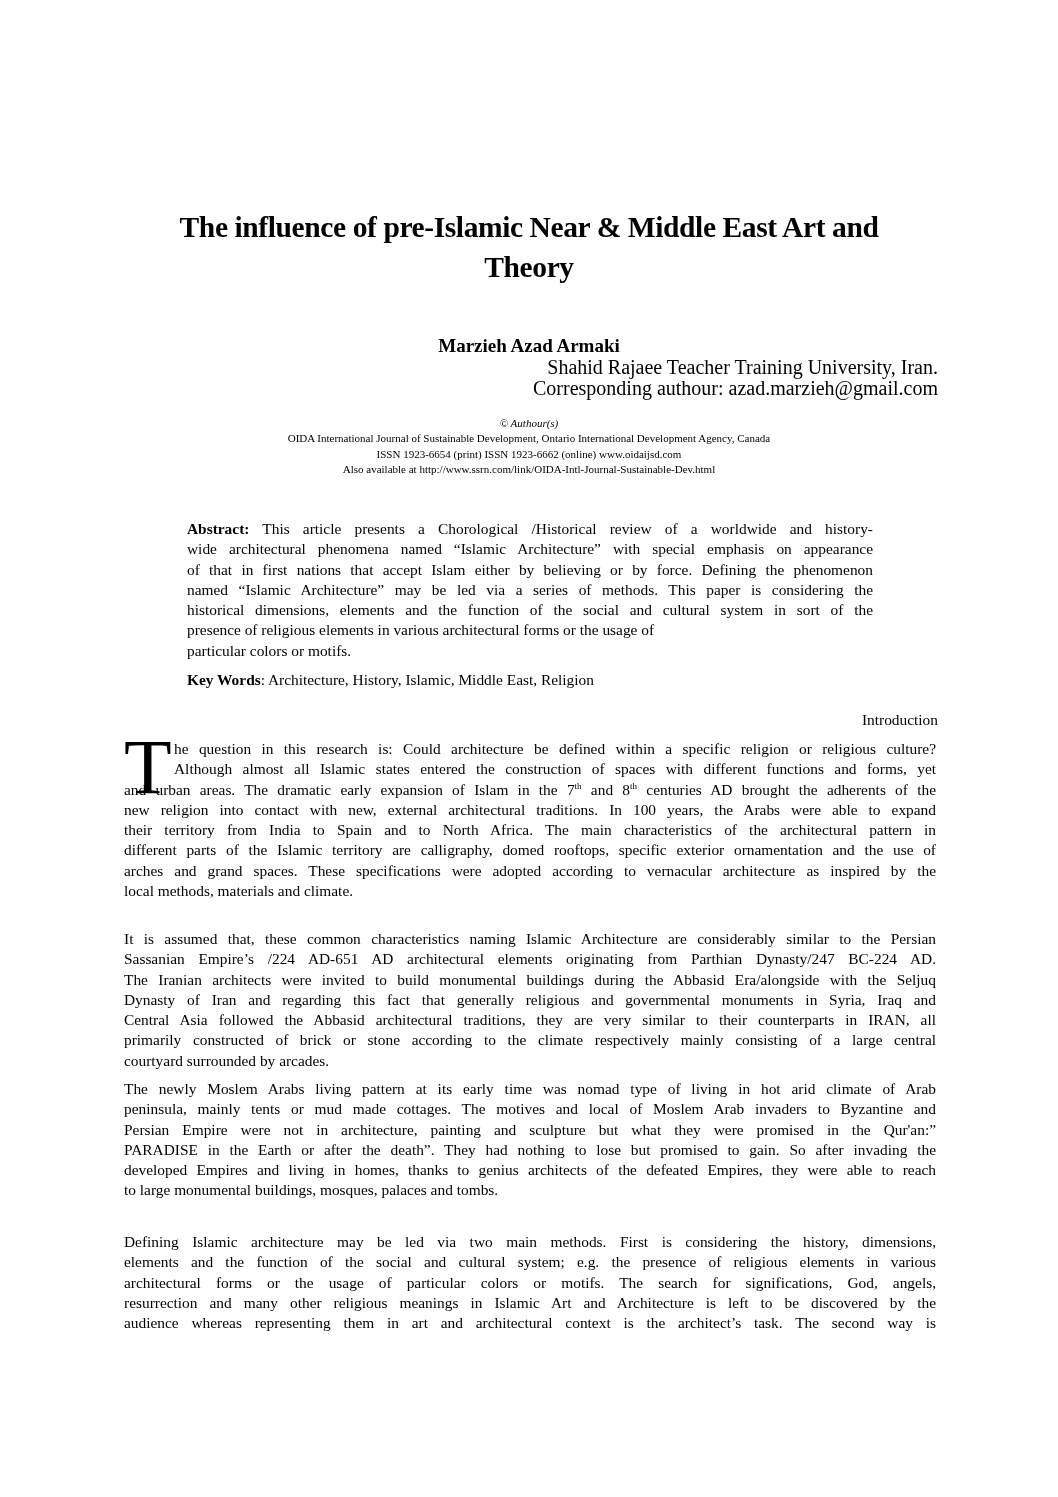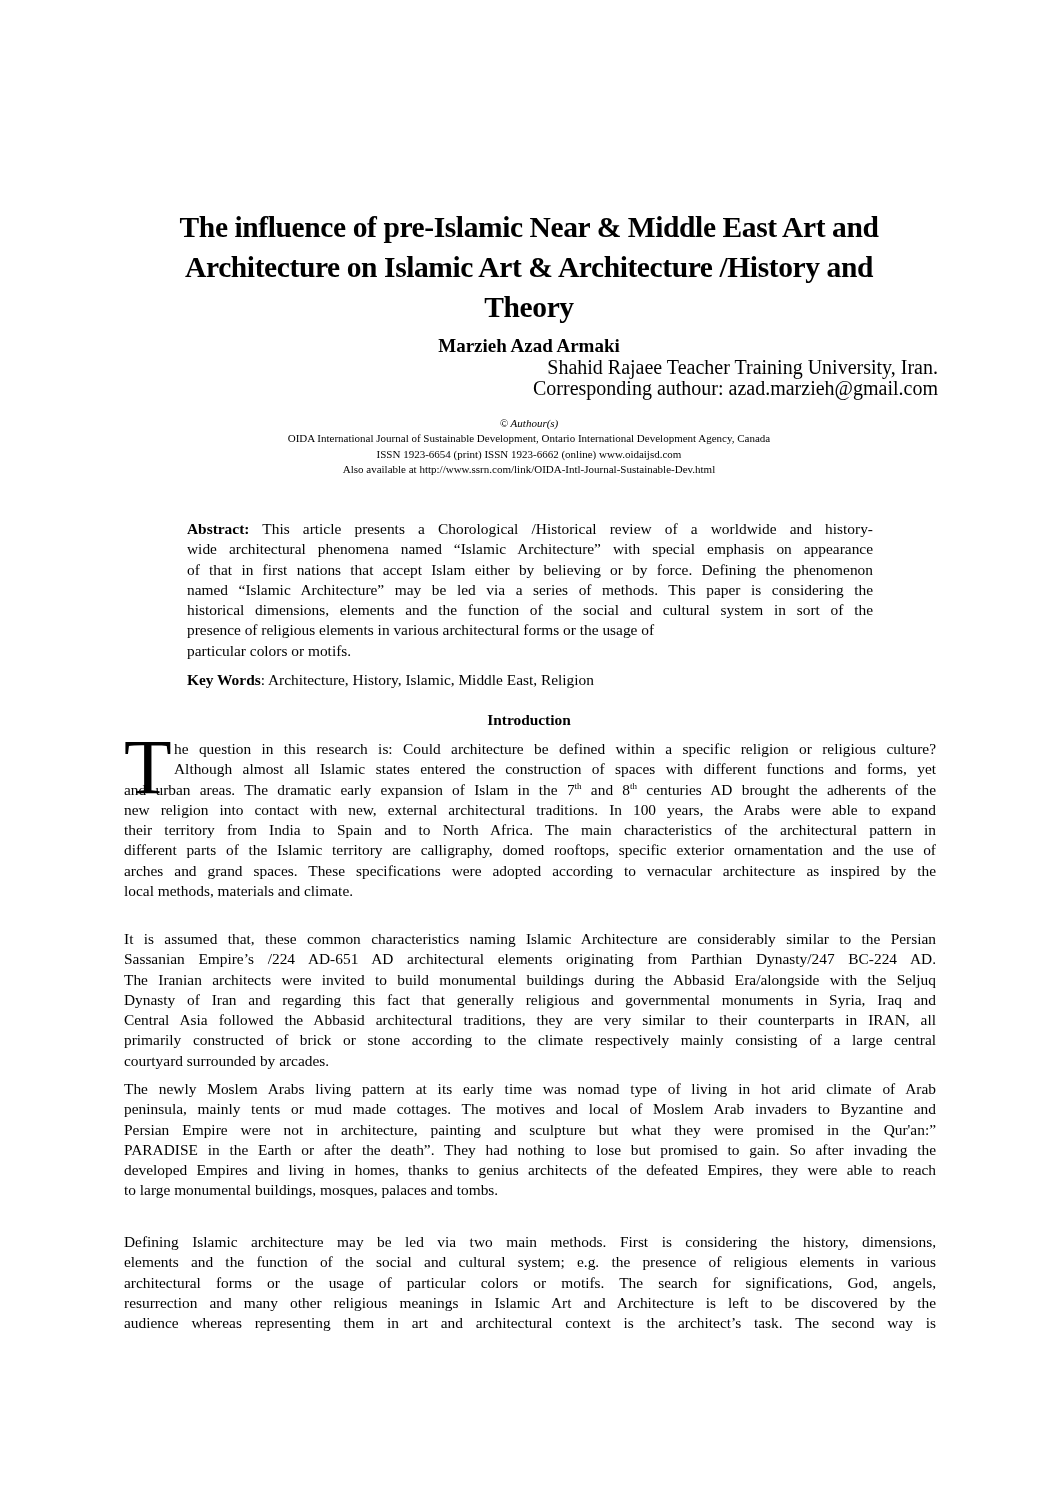--- a/index.html
+++ b/index.html
@@ -8,40 +8,39 @@
   .title { position: absolute; left: 120px; width: 818px; top: 207px; text-align: center; font-weight: bold; font-size: 29.5px; line-height: 40px; letter-spacing: -0.4px; }
   .author { position: absolute; left: 120px; width: 818px; top: 334px; text-align: center; font-weight: bold; font-size: 19px; line-height: 24px; }
   .affil { position: absolute; left: 120px; width: 818px; top: 357px; text-align: right; font-size: 20px; line-height: 21px; }
   .copy { position: absolute; left: 120px; width: 818px; top: 416px; text-align: center; font-size: 11px; line-height: 15.3px; }
   .copy .it { font-style: italic; }
   .abstract { position: absolute; left: 187px; width: 686px; top: 519px; font-size: 15.4px; line-height: 20.3px; text-align: justify; }
   .abstract .line { display: block; text-align: justify; text-align-last: justify; white-space: nowrap; }
   .abstract .line.last { text-align-last: left; }
   .kw { position: absolute; left: 187px; width: 686px; top: 670px; font-size: 15.4px; line-height: 20px; }
   b { font-weight: bold; }
-  .intro-head { position: absolute; left: 120px; width: 818px; top: 710px; text-align: center; font-weight: bold; font-size: 15.4px; line-height: 20px; }
+  .intro-head { position: absolute; left: 120px; width: 818px; top: 710px; text-align: right; font-weight: normal; font-size: 15.4px; line-height: 20px; }
   .para { position: absolute; left: 124px; width: 812px; font-size: 15.4px; line-height: 20.3px; }
   .para .line { display: block; text-align: justify; text-align-last: justify; white-space: nowrap; }
   .para .line.last { text-align-last: left; }
   .dropcap { position: absolute; left: 124px; top: 736px; font-size: 78px; line-height: 62px; height: 62px; font-weight: normal; }
   .p1 { top: 739px; }
   .p1 .indent { padding-left: 50px; }
   .p2 { top: 929px; }
   .p3 { top: 1079px; }
   .p4 { top: 1232px; }
   sup { font-size: 9px; line-height: 0; vertical-align: 6px; }
 </style>
 </head>
 <body>
 
 <div class="page">
 
   <div class="title">
     <div>The influence of pre-Islamic Near &amp; Middle East Art and</div>
-    <div>Architecture on Islamic Art &amp; Architecture /History and</div>
     <div>Theory</div>
   </div>
 
   <div class="author">Marzieh Azad Armaki</div>
 
   <div class="affil">
     <div>Shahid Rajaee Teacher Training University, Iran.</div>
     <div>Corresponding authour: azad.marzieh@gmail.com</div>
   </div>
 

